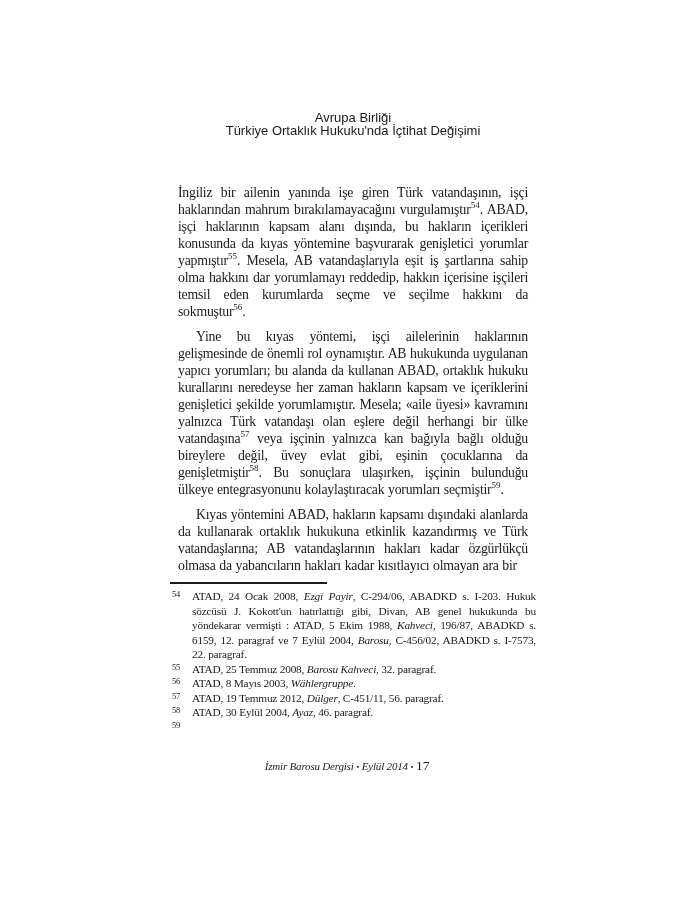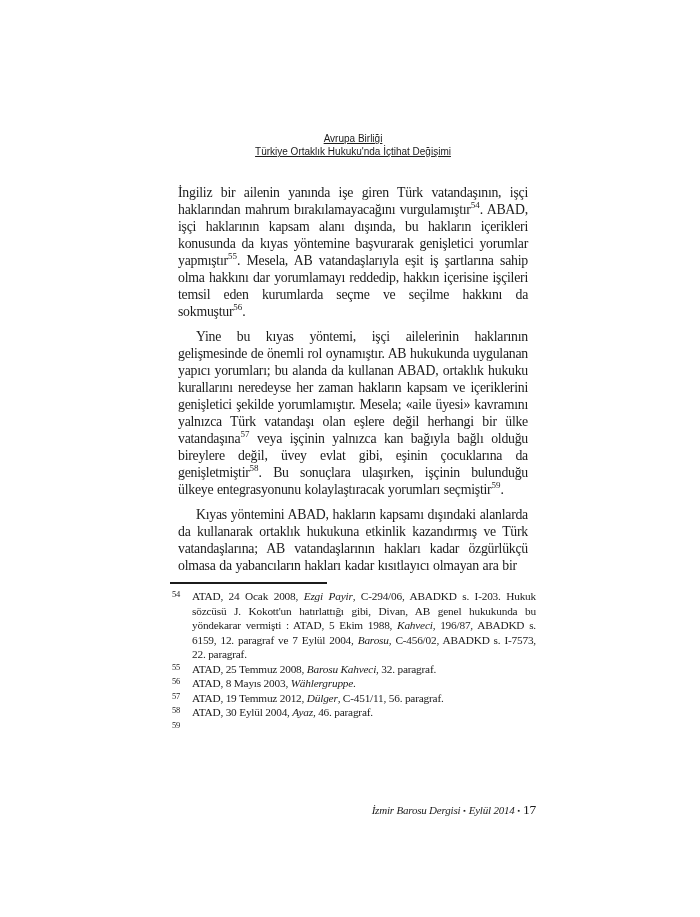--- a/index.html
+++ b/index.html
@@ -7,29 +7,28 @@
     position: relative;
     width: 700px;
     height: 917px;
     background: #ffffff;
     color: #1b1b1b;
     font-family: "Liberation Serif", serif;
     overflow: hidden;
   }
   .running-header {
     position: absolute;
-    top: 132px;
+    top: 111px;
     left: 170px;
     width: 366px;
     text-align: center;
     font-family: "Liberation Sans", sans-serif;
-    font-size: 10px;
+    font-size: 13px;
     line-height: 13px;
     color: #1b1b1b;
-    text-decoration: underline;
   }
   .body-text {
     position: absolute;
     top: 176px;
     left: 170px;
     width: 366px;
     font-size: 13.8px;
     line-height: 17px;
     letter-spacing: -0.25px;
     text-align: justify;
@@ -67,27 +66,26 @@
   }
   .footnote .fn-num {
     position: absolute;
     left: 2px;
     top: -2px;
     font-size: 8.5px;
   }
   .page-footer {
     position: absolute;
     top: 758px;
-    left: 170px;
+    left: 164px;
     width: 366px;
-    text-align: right;
+    text-align: center;
     font-size: 11px;
     letter-spacing: -0.2px;
     color: #1b1b1b;
-    margin-top: 44px;
   }
   .page-footer .it { font-style: italic; }
   .page-footer .sep {
     font-style: normal;
     font-size: 7px;
     vertical-align: 1px;
     padding: 0 3px;
   }
   .page-footer .pg-num {
     font-style: normal;

